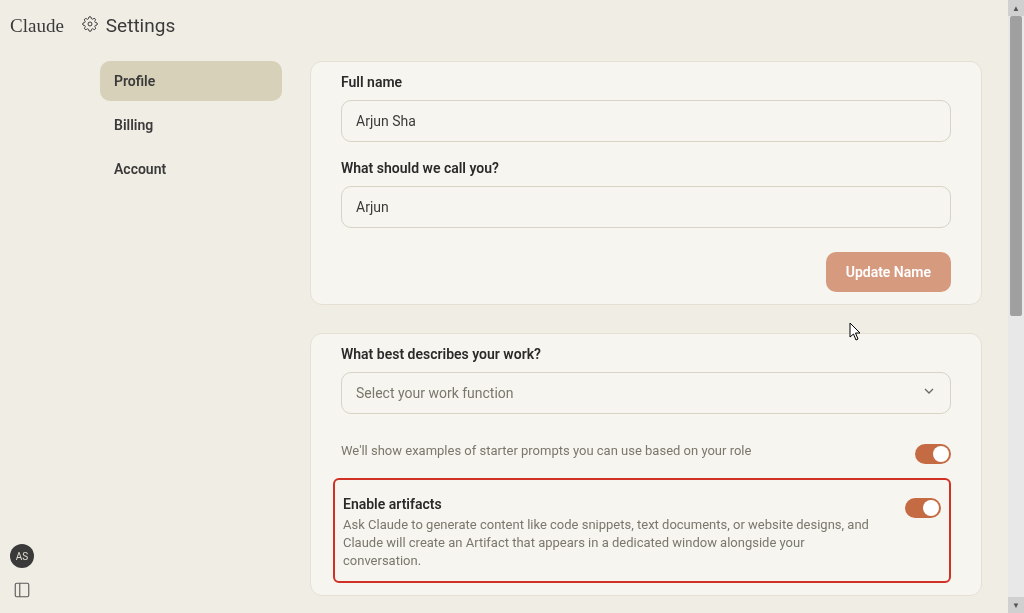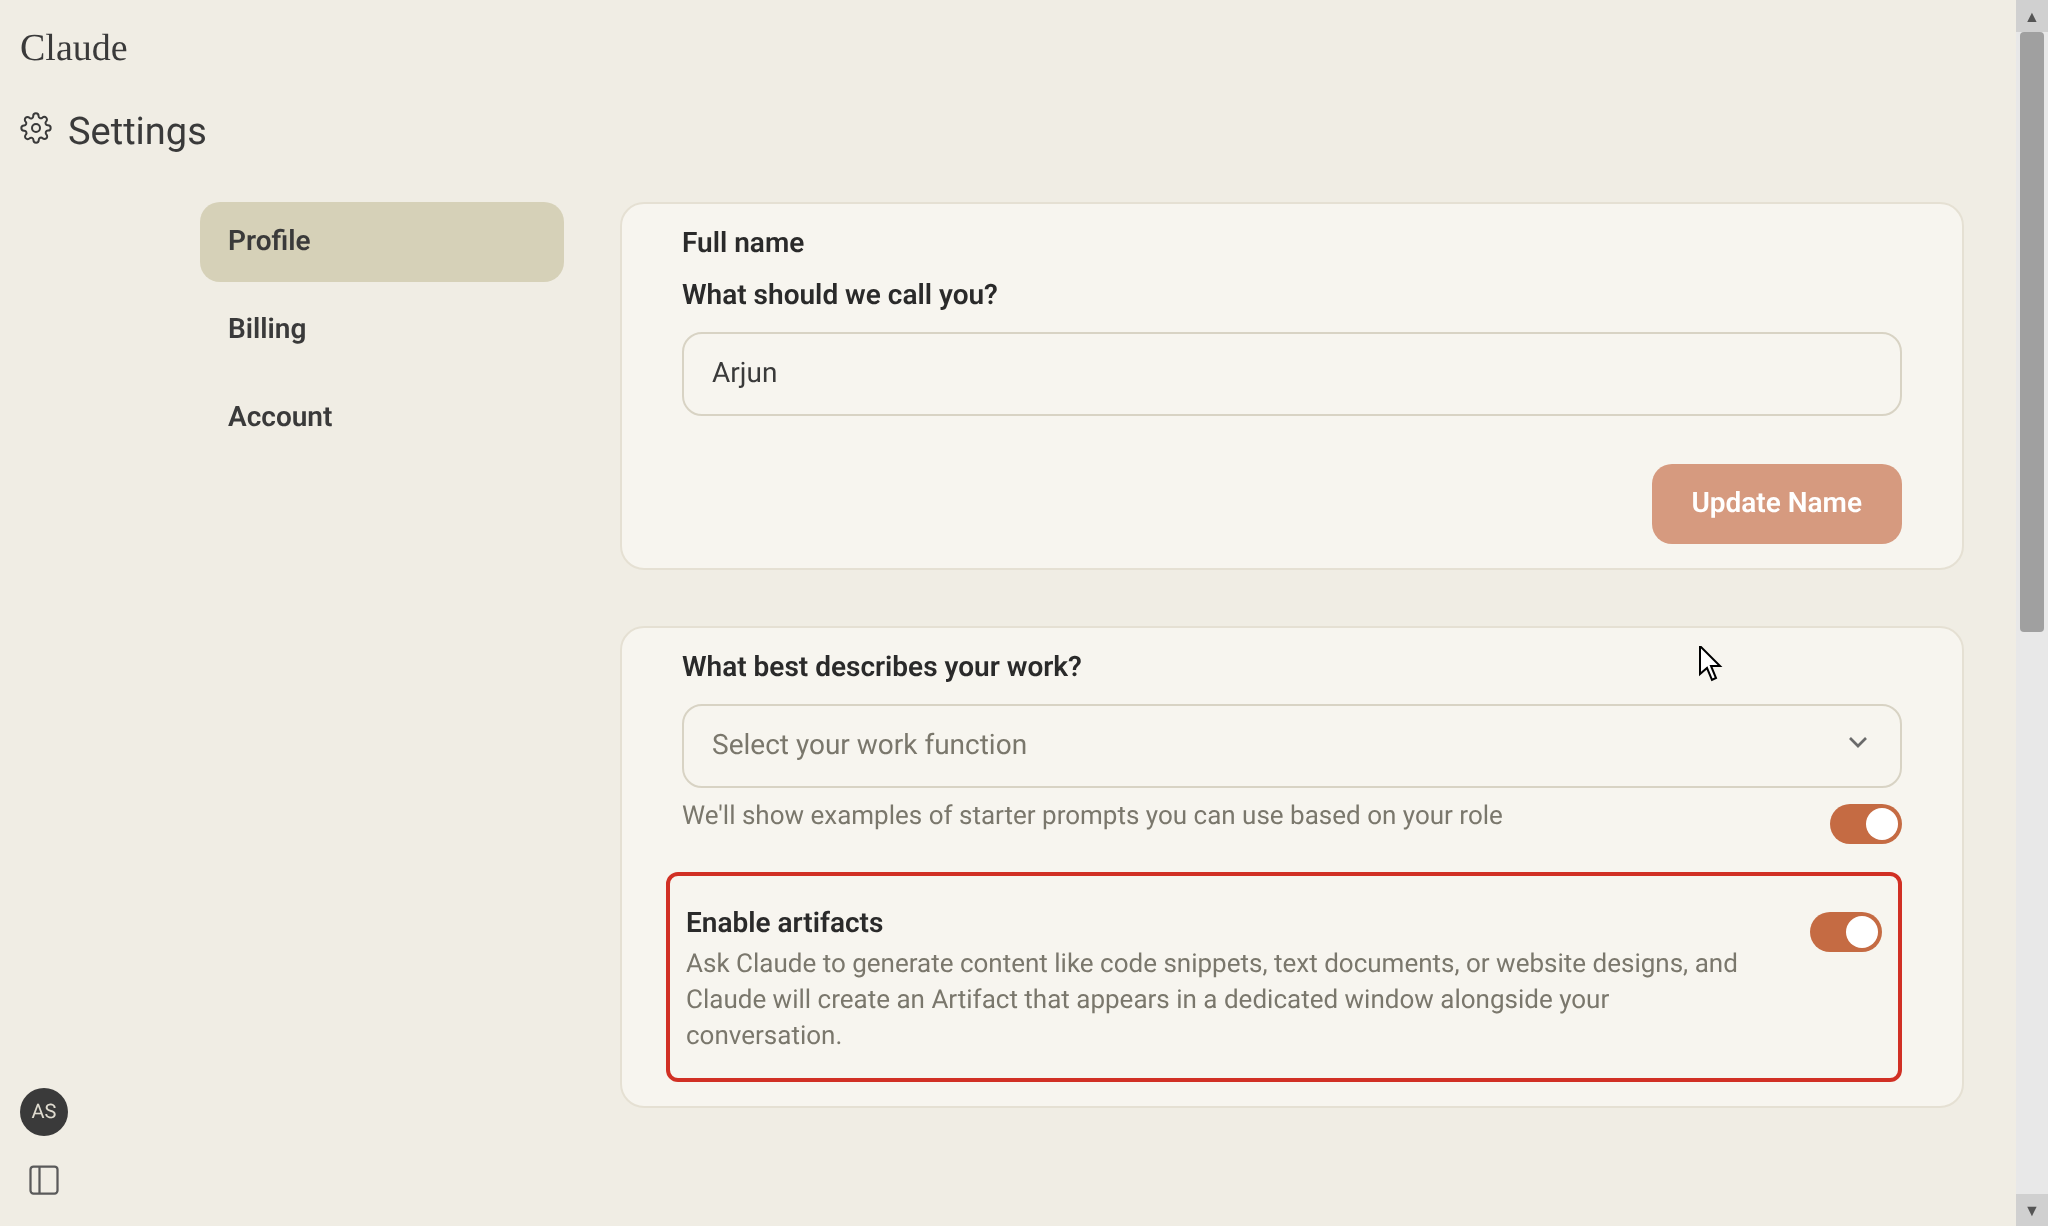--- a/index.html
+++ b/index.html
@@ -10,23 +10,23 @@
     }
     body {
       background: #f0ede4;
       width: 1024px;
       height: 613px;
       overflow: hidden;
       position: relative;
     }
     .header {
       display: flex;
+      align-items: center;
       gap: 18px;
       padding: 14px 10px;
-      flex-direction: column;
     }
     .logo {
       font-family: Georgia, serif;
       font-size: 19px;
       color: #3a3a3a;
       font-weight: 500;
     }
     .settings-label {
       display: flex;
       align-items: center;
@@ -100,20 +100,21 @@
       color: #fff;
       border: none;
       border-radius: 10px;
       padding: 12px 20px;
       font-size: 14px;
       font-weight: 600;
       cursor: pointer;
     }
     .select-wrap {
       position: relative;
+      margin-bottom: 22px;
     }
     .select-input {
       width: 100%;
       padding: 12px 14px;
       font-size: 14px;
       color: #7a776c;
       border: 1px solid #d8d3c4;
       border-radius: 10px;
       background: #f7f5ef;
       appearance: none;
@@ -280,20 +281,21 @@
       <span>Billing</span>
     </div>
     <div class="sidebar-item">
       <span>Account</span>
     </div>
   </div>
 
   <div class="content">
     <div class="card">
       <div class="field-label">Full name</div>
+      <input type="text" class="text-input" value="Arjun Sha" style="">
       <div class="field-label">What should we call you?</div>
       <input type="text" class="text-input" value="Arjun" style="">
       <div class="button-row">
         <button class="btn-primary">Update Name</button>
       </div>
     </div>
 
     <div class="card">
       <div class="field-label">What best describes your work?</div>
       <div class="select-wrap">

